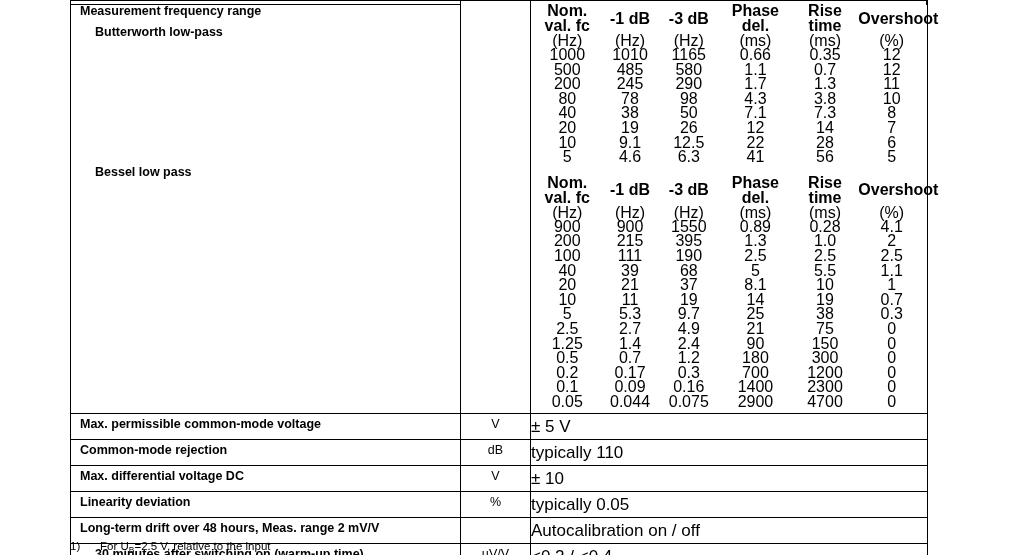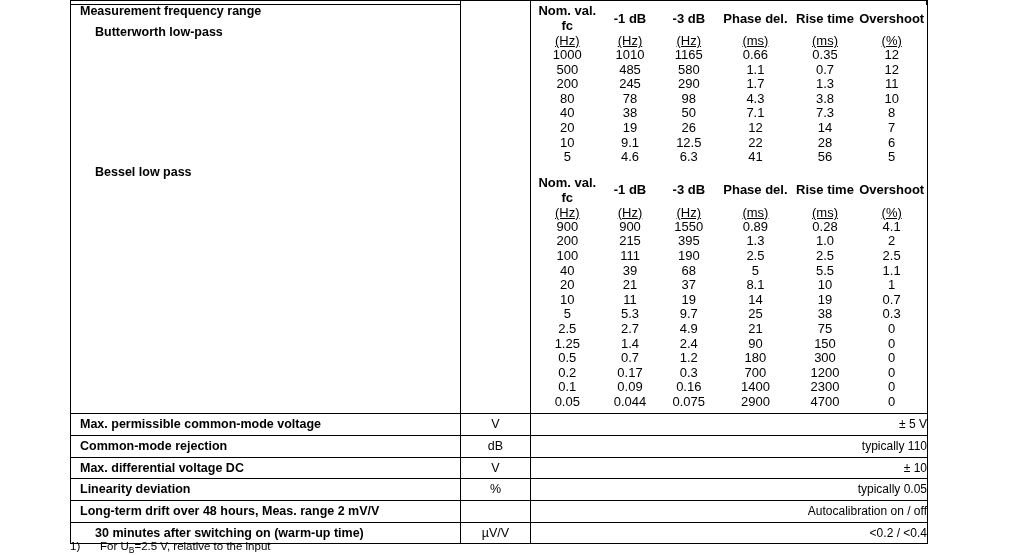--- a/index.html
+++ b/index.html
@@ -46,46 +46,45 @@
     font-weight: bold;
     padding-left: 24px;
   }
 
   .unit {
     font-size: 12.5px;
     text-align: center;
     padding: 3px 0 2px 0;
   }
   .val {
-    font-size: 12px;
-    text-align: right;
+    font-size: 17px;
+    text-align: left;
     padding: 3px 0 2px 0;
   }
 
   
   .filt {
     width: 100%;
     border-collapse: collapse;
     table-layout: fixed;
-    font-size: 13px;
+    font-size: 16px;
   }
   .filt td, .filt th {
     border: none;
     padding: 0;
     text-align: center;
     line-height: 14.6px;
     font-weight: normal;
   }
   .filt th {
     font-weight: bold;
     line-height: 15px;
   }
   .filt .u th {
     font-weight: normal;
-    text-decoration: underline;
   }
   .filt col.c0 { width: 17.5%; }
   .filt col.c1 { width: 14.5%; }
   .filt col.c2 { width: 15.5%; }
   .filt col.c3 { width: 18.5%; }
   .filt col.c4 { width: 17%; }
   .filt col.c5 { width: 17%; }
 
   .filtwrap { padding: 2px 2px 4px 2px; }
   .filtwrap.second { padding-top: 6px; }

